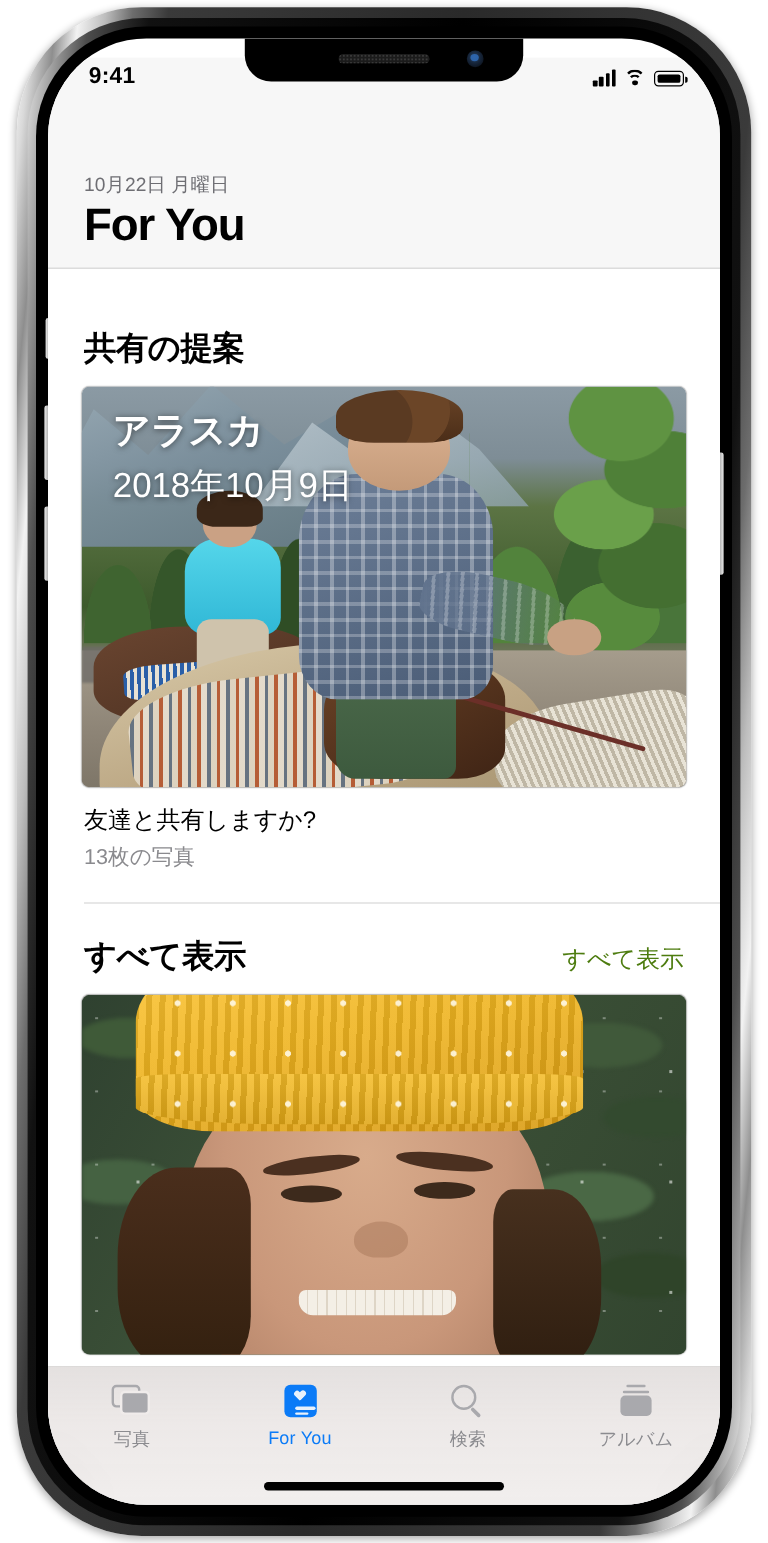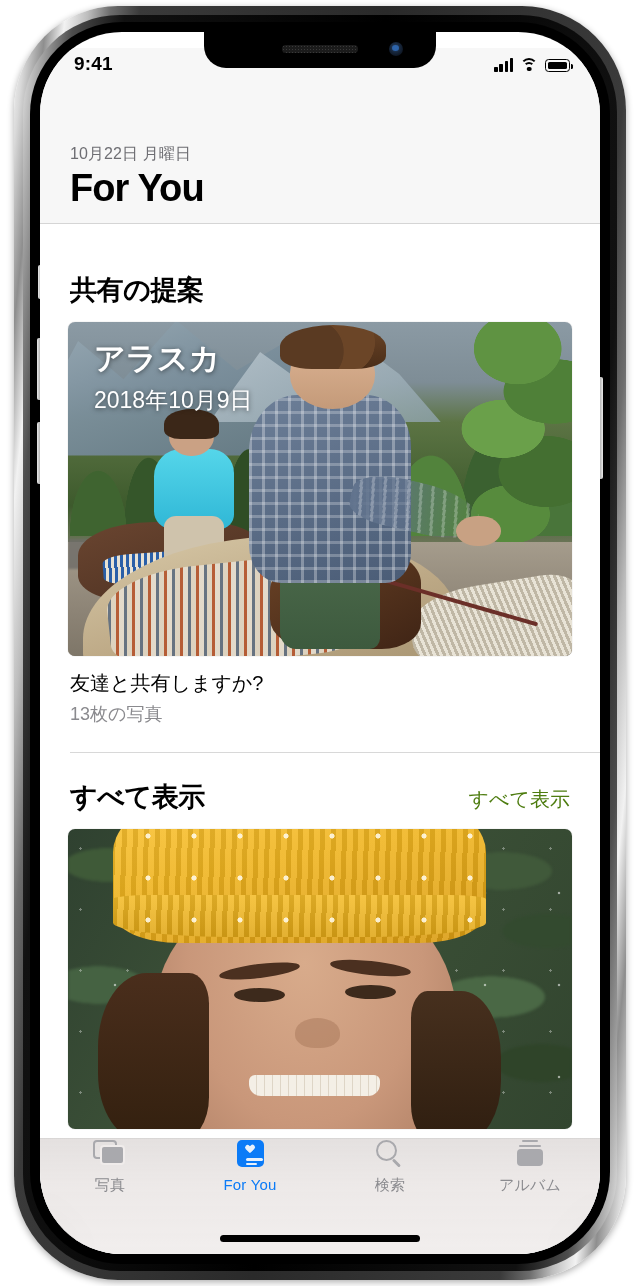--- a/index.html
+++ b/index.html
@@ -126,21 +126,21 @@
   .section-title{ font-size:27px; font-weight:700; color:#000; letter-spacing:-.4px; }
   .section-action{ font-size:20px; color:#4d7c0f; font-weight:400; }
 
   .card{
     position:relative; margin:0 28px; height:334px; border-radius:7px;
     overflow:hidden; box-shadow:0 0 1px rgba(0,0,0,.35);
   }
   .card-overlay{ position:absolute; left:26px; top:16px; z-index:5;
     text-shadow:0 1px 5px rgba(0,0,0,.55); }
   .card-overlay .o-title{ font-size:31px; font-weight:700; color:#fff; letter-spacing:-.2px; }
-  .card-overlay .o-sub{ font-size:23px; font-weight:400; color:#fff; margin-top:5px; }
+  .card-overlay .o-sub{ font-size:29px; font-weight:400; color:#fff; margin-top:5px; }
 
   .card-caption{ padding:14px 30px 0 30px; }
   .caption-main{ font-size:20px; color:#000; }
   .caption-sub{ font-size:18px; color:#8a8a8e; margin-top:5px; }
 
   .divider{ height:1px; background:#d8d8d8; margin:26px 0 0 30px; }
 
   .memory-card{
     position:relative; margin:0 28px; height:300px; border-radius:7px;
     overflow:hidden; box-shadow:0 0 1px rgba(0,0,0,.35);
@@ -288,21 +288,21 @@
   .ph2 .teeth{ position:absolute; left:36%; top:82%; width:26%; height:7%;
     background:repeating-linear-gradient(90deg,#f4efe6 0 7px,#ded5c6 7px 8px);
     border-radius:6px 6px 12px 12px; }
 
   
   .tabbar{
     position:absolute; left:0; bottom:0; width:100%; height:116px; z-index:25;
     background:linear-gradient(180deg, rgba(226,222,221,.92) 0%, rgba(236,232,231,.96) 40%, rgba(241,238,237,.98) 100%);
     backdrop-filter:blur(18px);
     border-top:.5px solid rgba(0,0,0,.10);
-    display:flex; align-items:flex-start; 
+    display:flex; align-items:flex-start; padding-top:14px;
   }
   .tab{ flex:1; display:flex; flex-direction:column; align-items:center; gap:7px; }
   .tab-label{ font-size:15px; color:#8b8b8f; letter-spacing:.2px; }
   .tab.active .tab-label{ color:#0b7bf7; }
   .tab-icon{ position:relative; width:34px; height:30px; }
 
   
   .ic-photos .back{ position:absolute; left:0; top:1px; width:24px; height:19px;
     border:2.4px solid #a9a9ad; border-radius:4px; }
   .ic-photos .front{ position:absolute; left:7px; top:6px; width:25px; height:20px;

